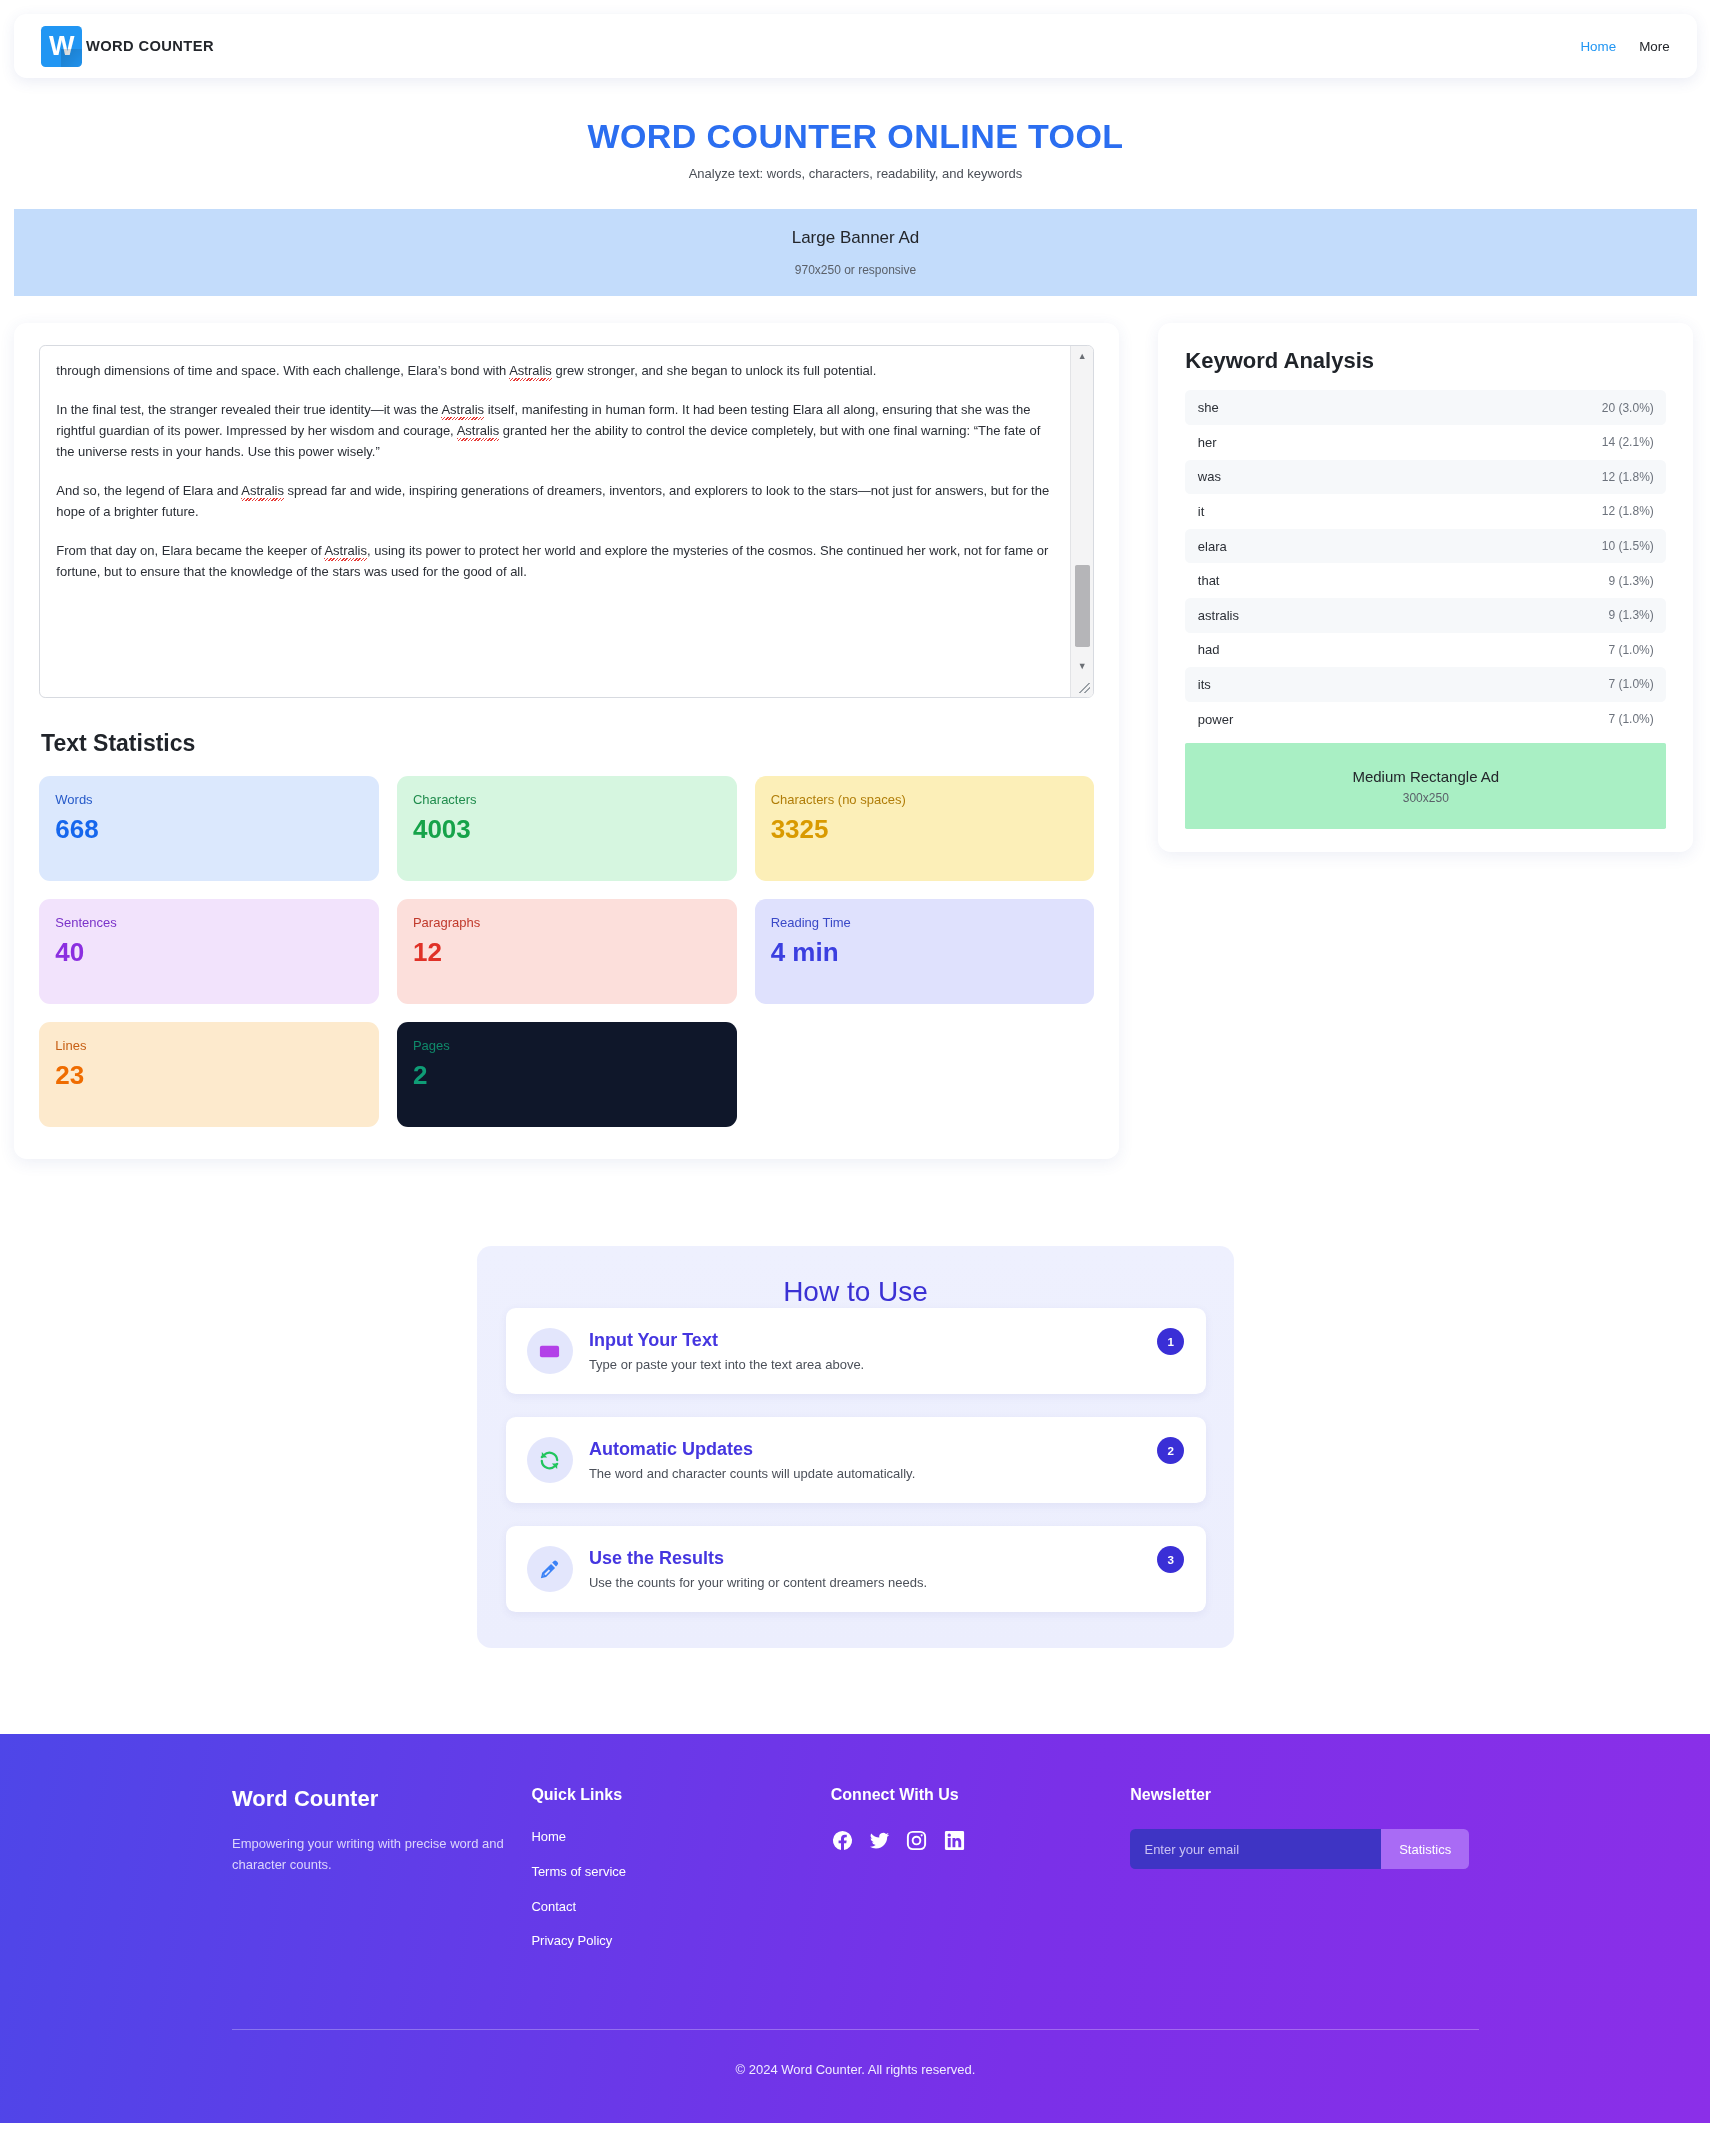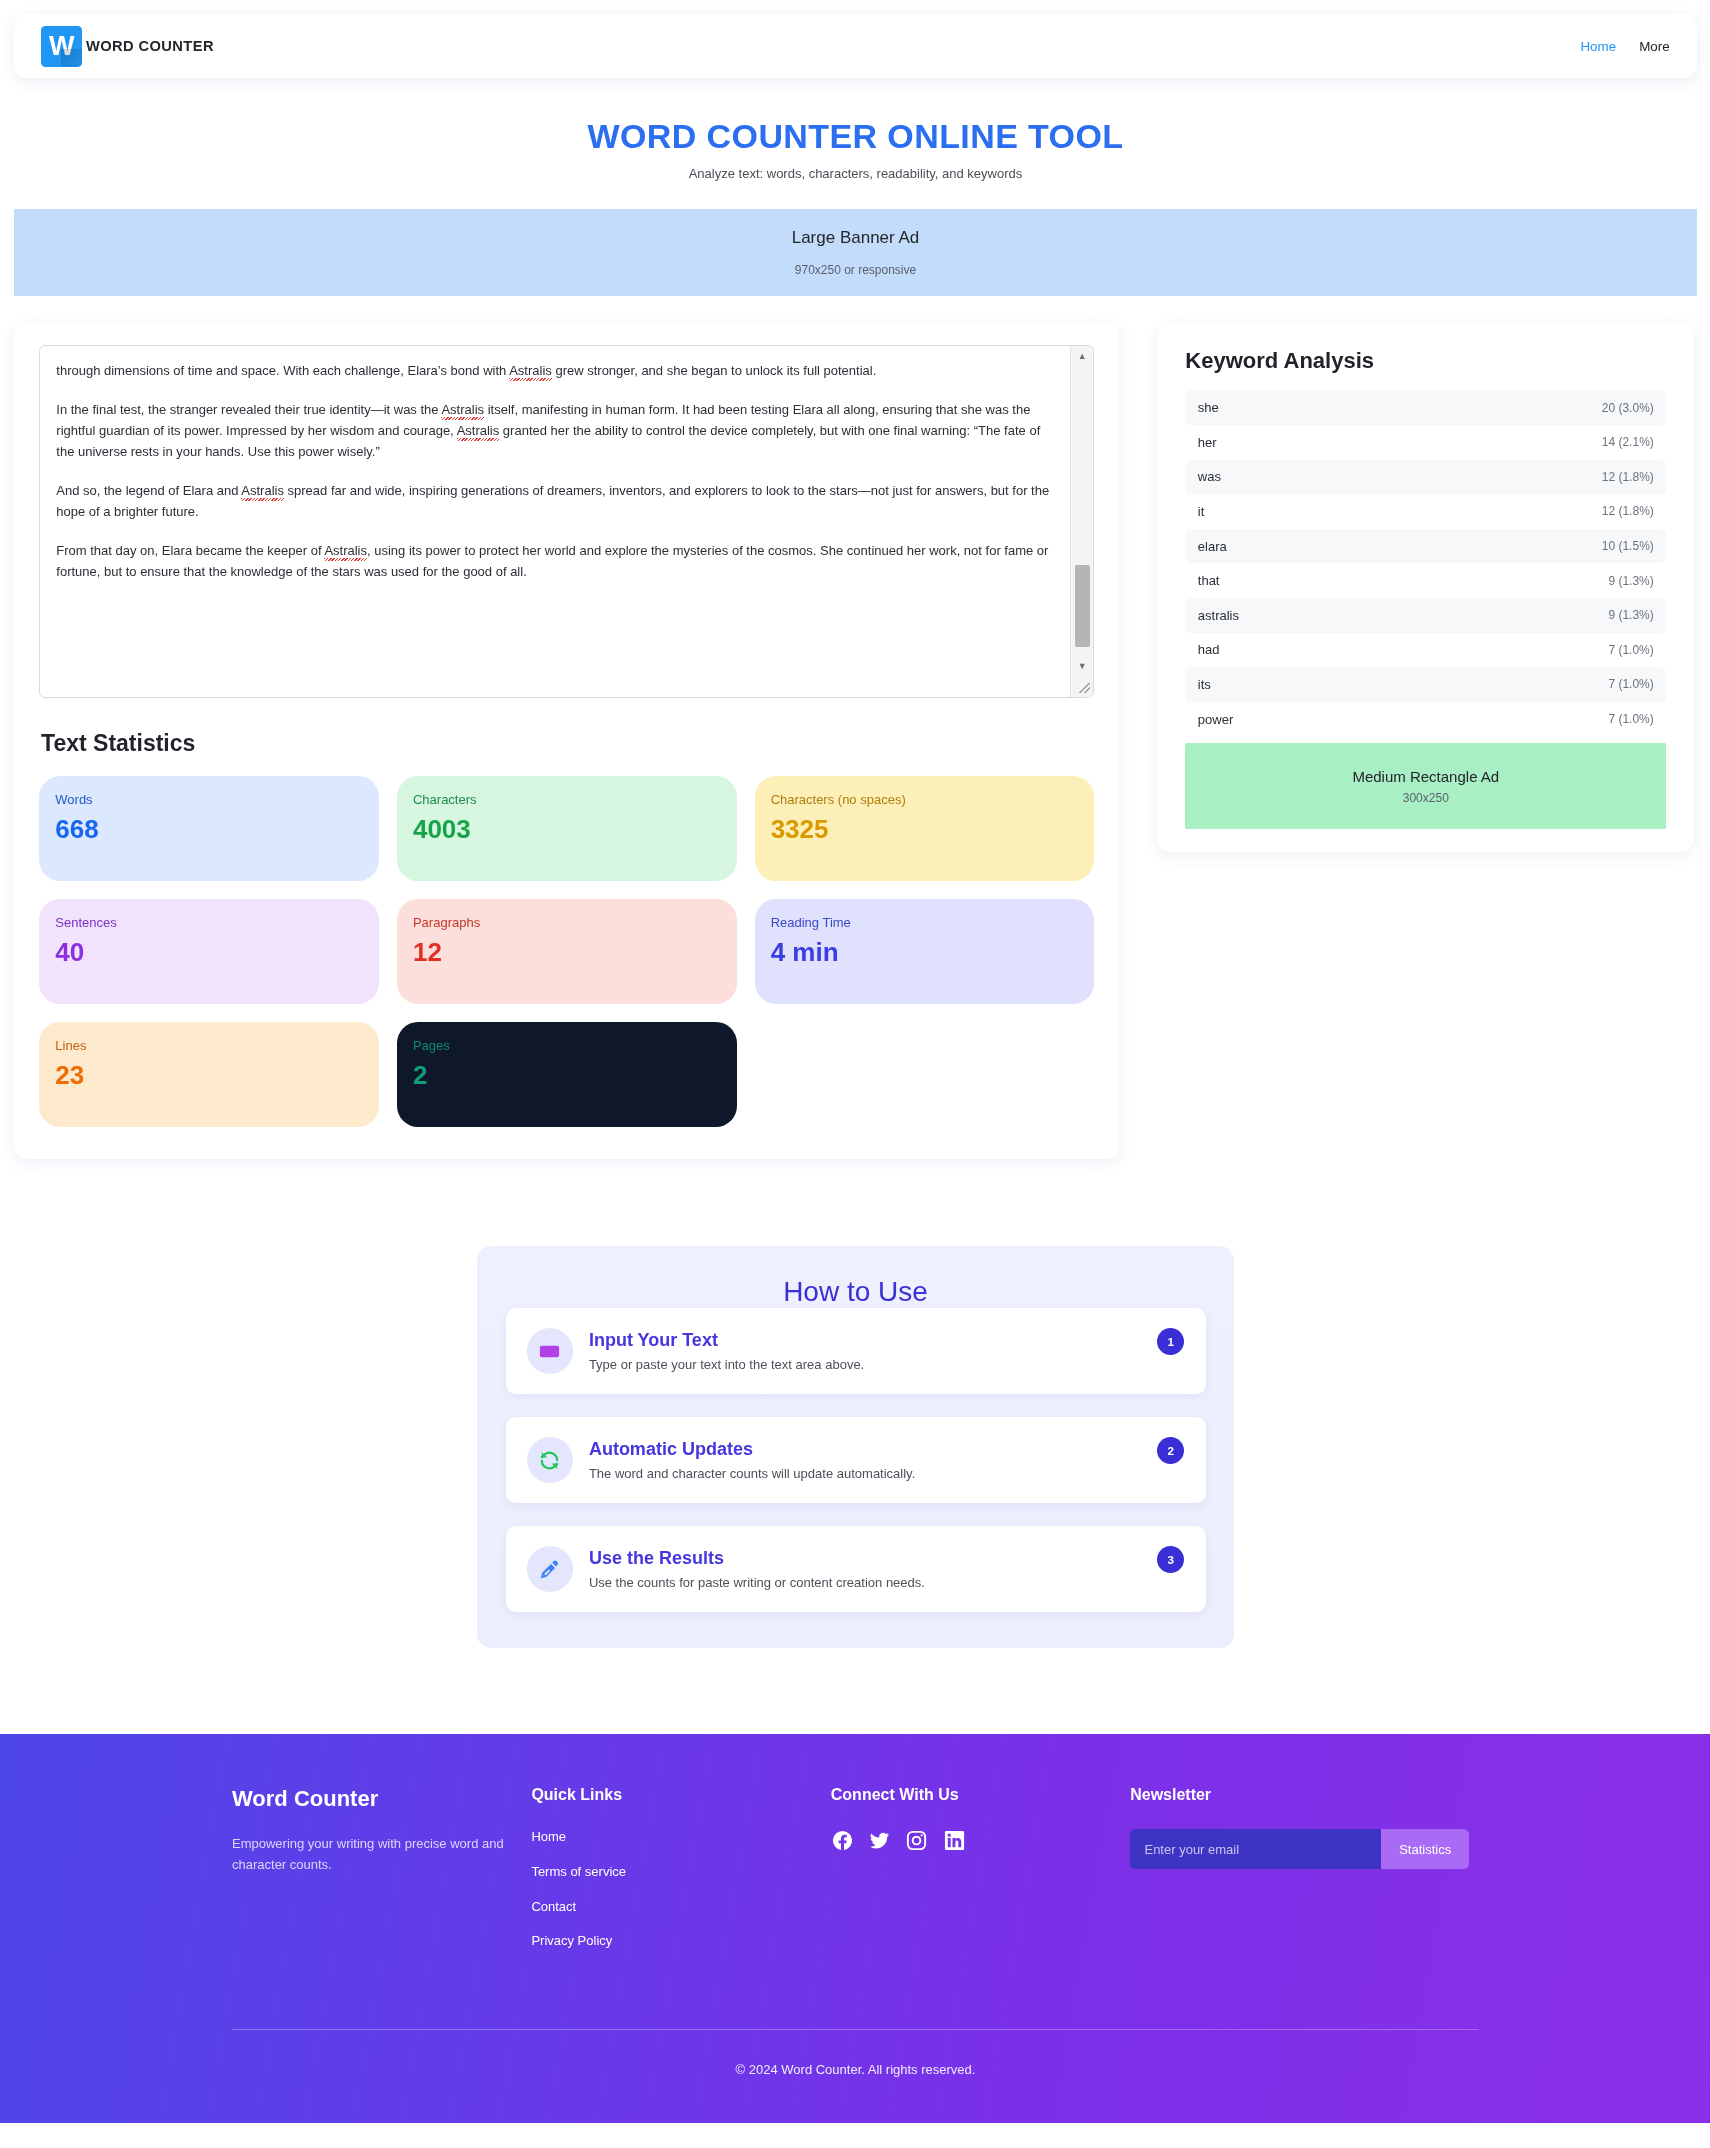--- a/index.html
+++ b/index.html
@@ -174,21 +174,21 @@
     font-weight: 700;
     color: #20242a;
     margin: 32px 0 19.6px 1.8px;
   }
   .stats-grid {
     display: grid;
     grid-template-columns: repeat(3, 1fr);
     gap: 18px;
   }
   .stat-card {
-    border-radius: 21px;
+    border-radius: 11px;
     padding: 16px 16px 18px 16px;
     height: 105px;
   }
   .stat-label { font-size: 13px; font-weight: 500; margin-bottom: 9px; }
   .stat-value { font-size: 26px; font-weight: 700; line-height: 1.05; }
 
   
   .kw-title {
     font-size: 22px;
     font-weight: 700;
@@ -520,21 +520,21 @@
         <div class="howto-card">
           <div class="howto-icon">
             <svg width="23" height="23" viewBox="0 0 24 24" fill="#3b82f6">
               <path d="M19.4 3.3a2.2 2.2 0 0 0-3.1 0l-1.5 1.5 4 4 1.5-1.5a2.2 2.2 0 0 0 0-3.1l-.9-.9z"></path>
               <path d="M13.6 6.2 4.3 15.5 3 21l5.5-1.3 9.3-9.3-4.2-4.2zm-6 12.3-1.9.45.45-1.9 5.1-5.1 1.45 1.45-5.1 5.1z"></path>
               <path d="M6.2 16.4 8.6 18.8l-2.9.7.5-3.1z"></path>
             </svg>
           </div>
           <div class="howto-text">
             <div class="howto-h">Use the Results</div>
-            <div class="howto-p">Use the counts for paste writing or content creation needs.</div>
+            <div class="howto-p">Use the counts for your writing or content dreamers needs.</div>
           </div>
           <div class="howto-num">3</div>
         </div>
       </div>
   </section>
 </div>
 
 <footer class="site-footer">
   <div class="footer-cols">
 

